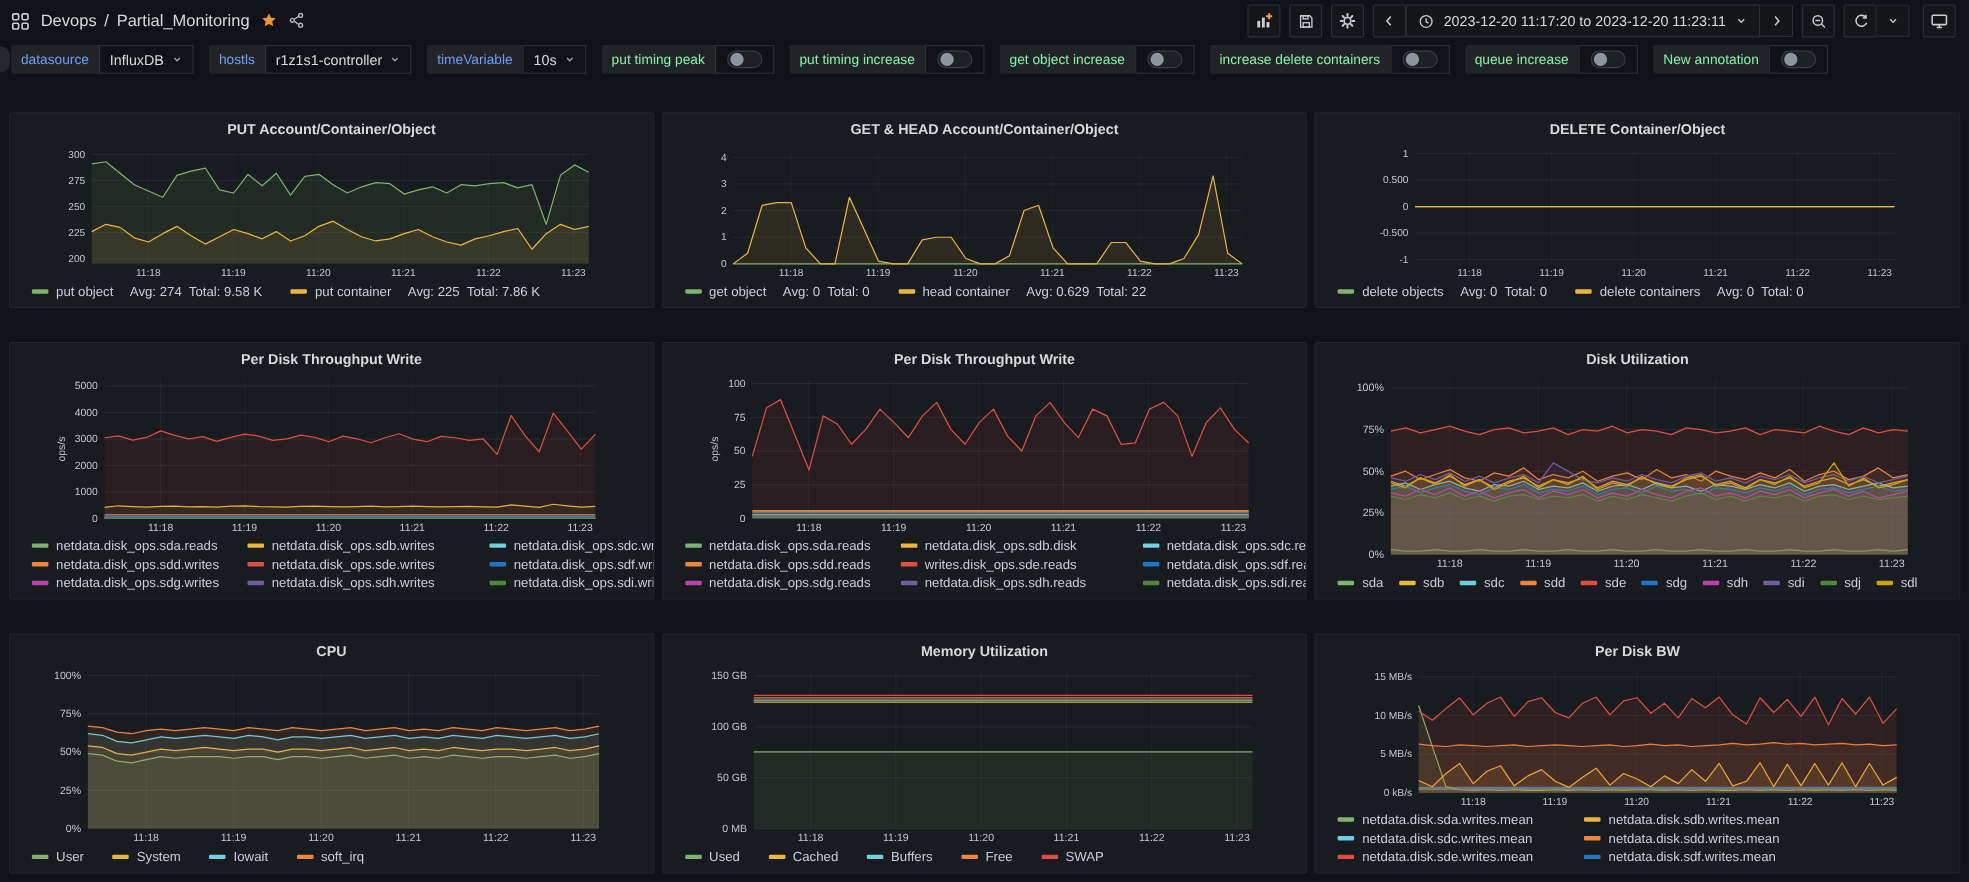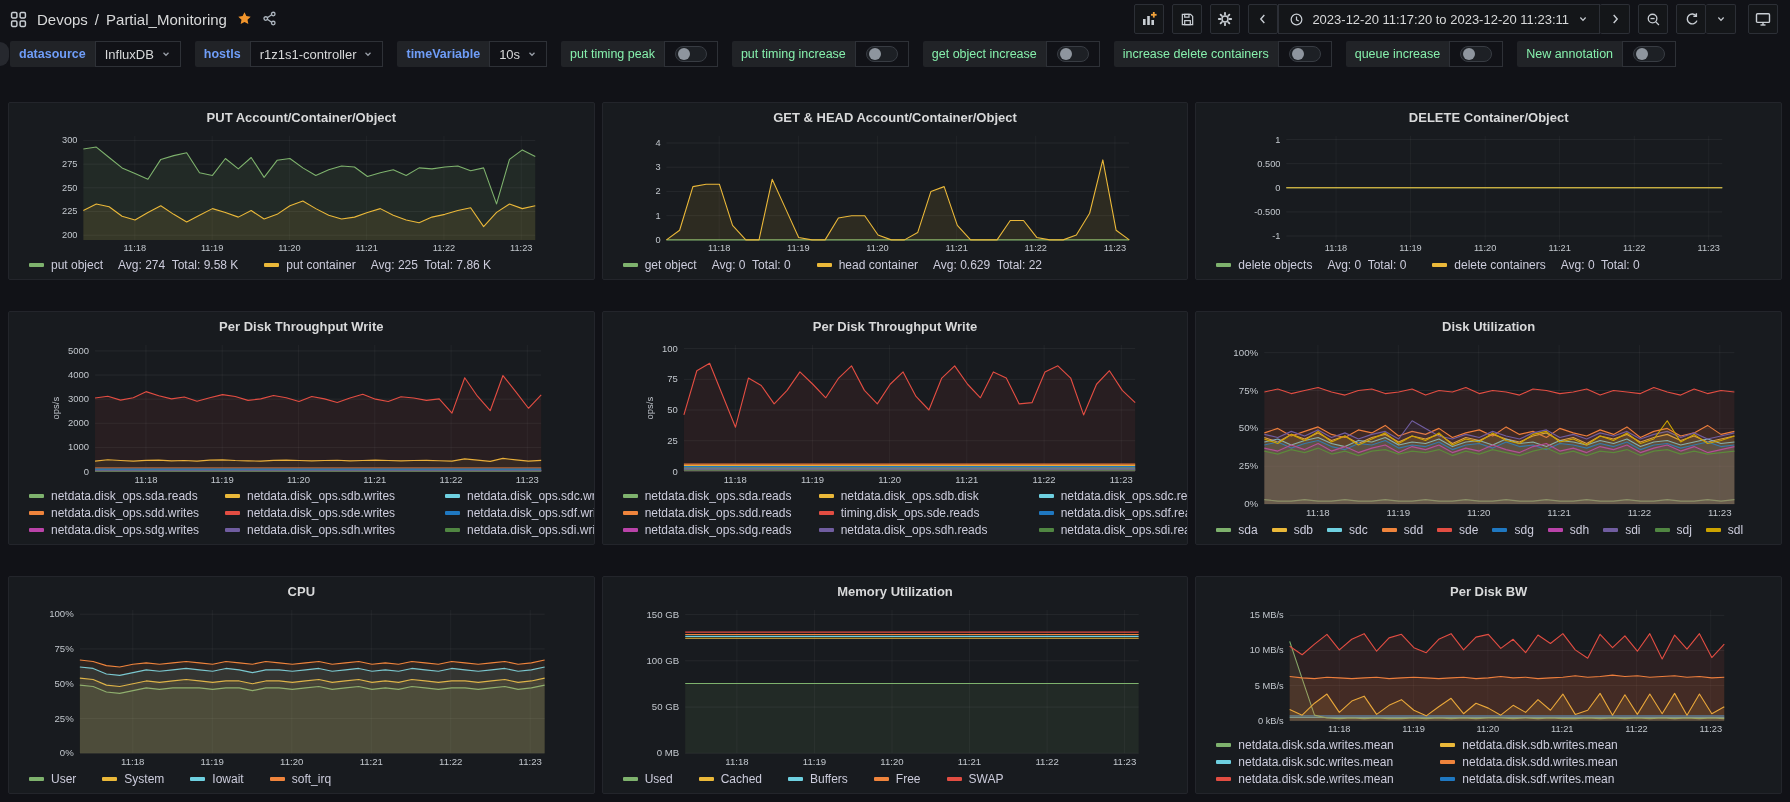--- a/index.html
+++ b/index.html
@@ -18,21 +18,21 @@
   .btn-group .icon-btn + .icon-btn, .btn-group .time-box + .icon-btn { border-left:none; }
   .nav-right { display:flex; align-items:center; gap:8px; }
   .time-box { height:30px; border:1px solid #2c2f36; background:#141619; display:flex; align-items:center;
               gap:8px; padding:0 10px; font-size:13px; color:#d8d9da; cursor:pointer; }
   svg.ic { display:block; }
   .star { color:#f2952c; }
 
   
   .submenu { height:32px; display:flex; align-items:center; gap:14px; padding:0 10px; position:relative;}
   .chip-group { display:flex; height:26px; }
-  .chip-label { background:#212327; color:#6f9df8; font-size:12.5px; font-weight:700;
+  .chip-label { background:#212327; color:#6f9df8; font-size:12.5px; font-weight:400;
                 display:flex; align-items:center; padding:0 9px; border-radius:2px 0 0 2px; }
   .chip-label.plain { color:#86efac; font-weight:400; }
   .chip-value { background:#111217; border:1px solid #2e3137; color:#d8d9da; font-size:13px;
                 display:flex; align-items:center; gap:7px; padding:0 9px; cursor:pointer; }
   .toggle-box { width:54px; border:1px solid #2e3137; background:#111217; display:flex;
                 align-items:center; justify-content:center; cursor:pointer; }
   .switch { width:32px; height:16px; border-radius:9px; background:#1d2025; border:1px solid #383c43;
             position:relative; }
   .switch::after { content:''; position:absolute; left:2px; top:1px; width:12px; height:12px;
                    border-radius:50%; background:#8e959e; }
@@ -510,21 +510,21 @@
         <div class="legend-item">
           <span class="dash" style="background: rgb(110, 208, 224);"></span>
           <span>netdata.disk_ops.sdc.reads</span>
         </div>
         <div class="legend-item">
           <span class="dash" style="background: rgb(239, 132, 60);"></span>
           <span>netdata.disk_ops.sdd.reads</span>
         </div>
         <div class="legend-item">
           <span class="dash" style="background: rgb(226, 77, 66);"></span>
-          <span>timing.disk_ops.sde.reads</span>
+          <span>writes.disk_ops.sde.reads</span>
         </div>
         <div class="legend-item">
           <span class="dash" style="background: rgb(31, 120, 193);"></span>
           <span>netdata.disk_ops.sdf.reads</span>
         </div>
         <div class="legend-item">
           <span class="dash" style="background: rgb(186, 67, 169);"></span>
           <span>netdata.disk_ops.sdg.reads</span>
         </div>
         <div class="legend-item">

